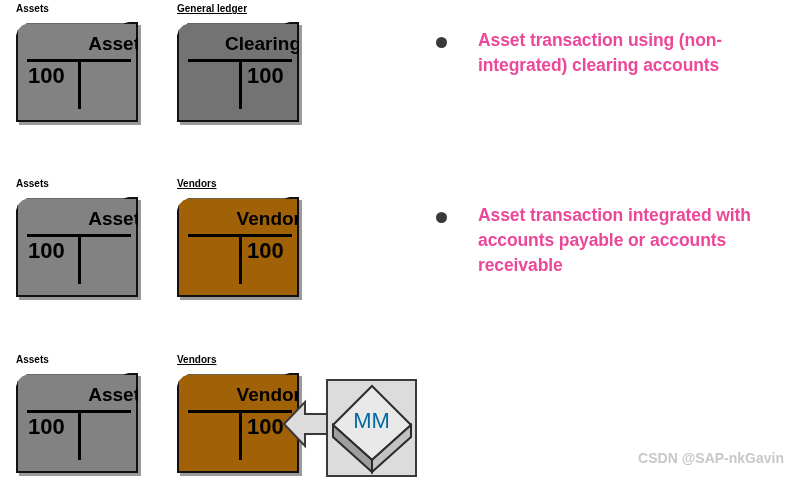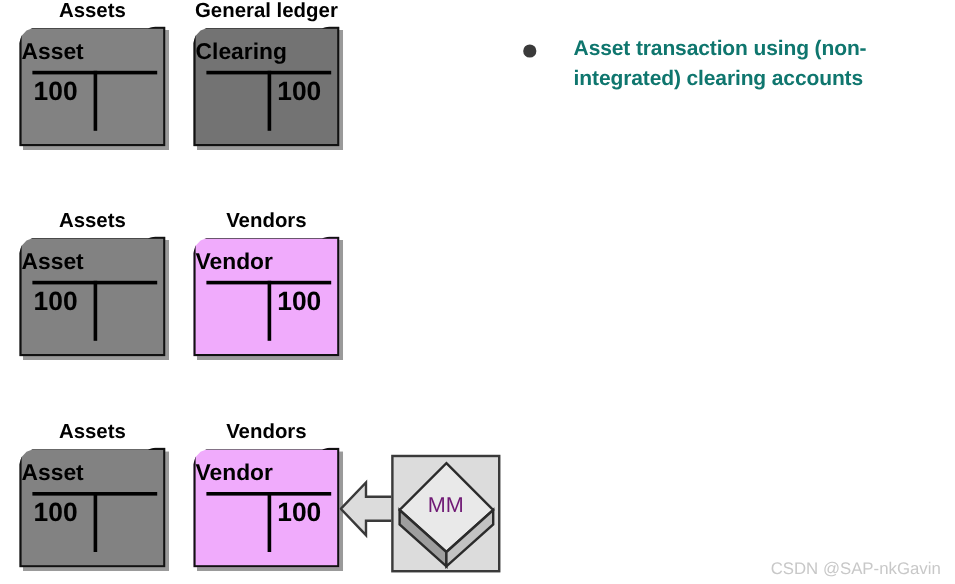--- a/index.html
+++ b/index.html
@@ -30,27 +30,26 @@
   .row-0 { top: 0px; }
   .row-1 { top: 175px; }
   .row-2 { top: 351px; }
 
   
   .acct-group {
     position: absolute;
     top: 0;
   }
   .acct-group.col-0 { left: 16px; }
-  .acct-group.col-1 { left: 161px; }
+  .acct-group.col-1 { left: 177px; text-decoration: underline; }
 
   .acct-caption {
-    font-size: 17px;
+    font-size: 10px;
     font-weight: bold;
     color: #000000;
-    text-align: center;
     width: 122px;
     height: 18px;
     line-height: 18px;
     letter-spacing: 0px;
     white-space: nowrap;
   }
   
   .acct-caption.wide {
     width: 122px;
     margin-left: 0px;
@@ -98,30 +97,30 @@
       5% 3.5%,
       9% 1.5%,
       88% 1.5%,
       93% 0%,
       100% 0%,
       100% 100%,
       0% 100%
     );
   }
   .tbox.fill-asset    { background: #828282; }
-  .tbox.fill-vendor   { background: #f0abfc; }
+  .tbox.fill-vendor   { background: #a16207; }
   .tbox.fill-clearing { background: #737373; }
 
   
   .tbox-name {
     position: absolute;
     top: 8px;
     left: 0;
     width: 122px;
-    text-align: left;
+    text-align: right;
     font-size: 19px;
     font-weight: bold;
     color: #000000;
     line-height: 23px;
     white-space: nowrap;
   }
 
   
   .t-hrule {
     position: absolute;
@@ -185,23 +184,23 @@
     top: 1px;
     width: 90px;
     height: 96px;
   }
   .mm-label {
     position: absolute;
     left: 43px;
     top: 32px;
     width: 91px;
     text-align: center;
-    font-size: 18px;
+    font-size: 22px;
     font-weight: normal;
-    color: #701a75;
+    color: #0369a1;
     line-height: 20px;
     white-space: nowrap;
   }
 
   
   .bullet-block {
     position: absolute;
     left: 436px;
     width: 346px;
   }
@@ -215,33 +214,33 @@
     top: 9px;
     width: 11px;
     height: 11px;
     border-radius: 50%;
     background: #3a3a3a;
   }
   .bullet-text {
     margin-left: 42px;
     font-size: 17.5px;
     font-weight: bold;
-    color: #0f766e;
+    color: #ec4899;
     line-height: 25px;
     letter-spacing: -0.1px;
   }
 
   
   .watermark {
     position: absolute;
     right: 12px;
-    bottom: 6px;
+    bottom: 21px;
     font-size: 14px;
     color: #c8c8c8;
-    font-weight: normal;
+    font-weight: bold;
     white-space: nowrap;
     margin-top: 23px;
   }
 </style>
 </head>
 <body>
 
 <div class="canvas">
 
   <div class="row row-0">
@@ -349,17 +348,21 @@
 
       <div class="mm-label">MM</div>
     </div>
   </div>
 
   <div class="bullet-block b-0">
     <div class="bullet-dot"></div>
     <div class="bullet-text">Asset transaction using (non-integrated) clearing accounts</div>
   </div>
 
+  <div class="bullet-block b-1">
+    <div class="bullet-dot"></div>
+    <div class="bullet-text">Asset transaction integrated with accounts payable or accounts receivable</div>
+  </div>
 
 
   <div class="watermark">CSDN @SAP-nkGavin</div>
 
 </div>
 
 </body></html>

